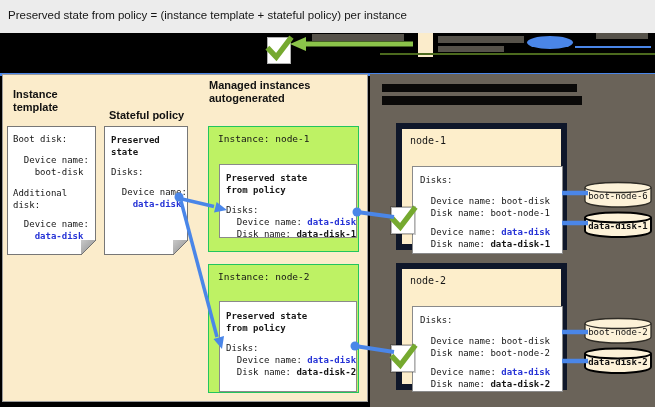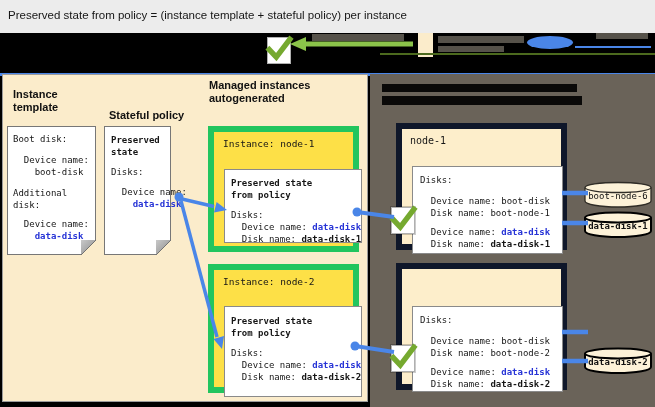--- a/index.html
+++ b/index.html
@@ -21,21 +21,21 @@
               border:1px solid #9b9b9b;box-sizing:border-box;}
   .right-panel{position:absolute;left:370px;top:74px;width:285px;height:333px;background:#6a6359;}
   
   .h-bold{position:absolute;font-size:11px;font-weight:bold;color:#111;line-height:13px;}
   .h-reg{font-size:10.5px;font-weight:normal;}
   .managed-heading span{display:block;}
   
   .doc{position:absolute;background:#fff;border:1px solid #777;box-sizing:border-box;}
   .doc::after{content:"";position:absolute;right:-1px;bottom:-1px;width:15px;height:15px;
               background:linear-gradient(to top left,#fbeccb 47%,#5f5f5f 49%,#ababab 53%,#c9c9c9 100%);}
-  .card{position:absolute;background:#fde047;border:6px solid #22c55e;box-sizing:border-box;}
+  .card{position:absolute;background:#bef264;border:1px solid #22c55e;box-sizing:border-box;}
   .inner-box{position:absolute;background:#fff;border:1px solid #8a8a8a;box-sizing:border-box;margin-top:8px;}
   .node-card{position:absolute;background:#fdeecb;border:6px solid #0f172a;box-sizing:border-box;}
   
   .code{font-family:"DejaVu Sans Mono",monospace;font-size:9px;line-height:12px;
         white-space:pre;color:#161616;}
   .code-lg{font-size:9.5px;}
   .blue{color:#2633d6;font-weight:bold;}
   .bold{font-weight:bold;}
   .mt8{margin-top:8px;} .mt9{margin-top:9px;} .mt7{margin-top:7px;}
   
@@ -91,21 +91,21 @@
     <div class="doc" style="left:4px;top:51px;width:89px;height:129px;padding:6px 0 0 5px;">
       <div class="code">Boot disk:</div>
       <div class="code mt9">  Device name:</div>
       <div class="code">    boot-disk</div>
       <div class="code mt9">Additional</div>
       <div class="code">disk:</div>
       <div class="code mt7">  Device name:</div>
       <div class="code blue">    data-disk</div>
     </div>
 
-    <div class="doc" style="left:101px;top:51px;width:67px;height:129px;padding:7px 0 0 6px;">
+    <div class="doc" style="left:101px;top:51px;width:84px;height:129px;padding:7px 0 0 6px;">
       <div class="code bold">Preserved</div>
       <div class="code bold">state</div>
       <div class="code mt8">Disks:</div>
       <div class="code mt8">  Device name:</div>
       <div class="code blue">    data-disk</div>
     </div>
 
     <div class="card" style="left:205px;top:51px;width:151px;height:126px;">
       <div class="code code-lg" style="margin:6px 0 0 9px;">Instance: node-1</div>
       <div class="inner-box" style="left:10px;top:29px;width:138px;height:74px;padding:7px 0 0 6px;">
@@ -138,20 +138,21 @@
       <div class="inner-box" style="left:10px;top:29px;width:151px;height:88px;padding:7px 0 0 7px;">
         <div class="code">Disks:</div>
         <div class="code mt9">  Device name: boot-disk</div>
         <div class="code">  Disk name: boot-node-1</div>
         <div class="code mt7"><span>  Device name: </span><span class="blue">data-disk</span></div>
         <div class="code"><span>  Disk name: </span><span class="bold">data-disk-1</span></div>
       </div>
     </div>
 
     <div class="node-card" style="left:26px;top:189px;width:171px;height:127px;">
+      <div class="code" style="font-size:10px;margin:6px 0 0 8px;">node-2</div>
       <div class="inner-box" style="left:10px;top:29px;width:151px;height:86px;padding:7px 0 0 7px;">
         <div class="code">Disks:</div>
         <div class="code mt9">  Device name: boot-disk</div>
         <div class="code">  Disk name: boot-node-2</div>
         <div class="code mt7"><span>  Device name: </span><span class="blue">data-disk</span></div>
         <div class="code"><span>  Disk name: </span><span class="bold">data-disk-2</span></div>
       </div>
     </div>
   </div>
 
@@ -173,20 +174,27 @@
     </svg>
     <span class="cyl-label">boot-node-6</span>
   </div>
   <div class="cyl" style="left:583px;top:211px;">
     <svg width="70" height="28" viewBox="0 0 70 28">
       <path d="M2 6.5 V20 a33 6 0 0 0 66 0 V6.5" fill="#fdf2d8" stroke="#000" stroke-width="2"></path>
       <ellipse cx="35" cy="6.5" rx="33" ry="5" fill="#fdf2d8" stroke="#000" stroke-width="2"></ellipse>
     </svg>
     <span class="cyl-label bold">data-disk-1</span>
   </div>
+  <div class="cyl" style="left:583px;top:317px;">
+    <svg width="70" height="28" viewBox="0 0 70 28">
+      <path d="M2 6.5 V20 a33 6 0 0 0 66 0 V6.5" fill="#fdf2d8" stroke="#2f2c26" stroke-width="1.3"></path>
+      <ellipse cx="35" cy="6.5" rx="33" ry="5" fill="#fdf2d8" stroke="#2f2c26" stroke-width="1.3"></ellipse>
+    </svg>
+    <span class="cyl-label">boot-node-2</span>
+  </div>
   <div class="cyl" style="left:583px;top:347px;">
     <svg width="70" height="28" viewBox="0 0 70 28">
       <path d="M2 6.5 V20 a33 6 0 0 0 66 0 V6.5" fill="#fdf2d8" stroke="#000" stroke-width="2"></path>
       <ellipse cx="35" cy="6.5" rx="33" ry="5" fill="#fdf2d8" stroke="#000" stroke-width="2"></ellipse>
     </svg>
     <span class="cyl-label bold">data-disk-2</span>
   </div>
 
   <svg class="overlay" width="655" height="407" viewBox="0 0 655 407">
 

